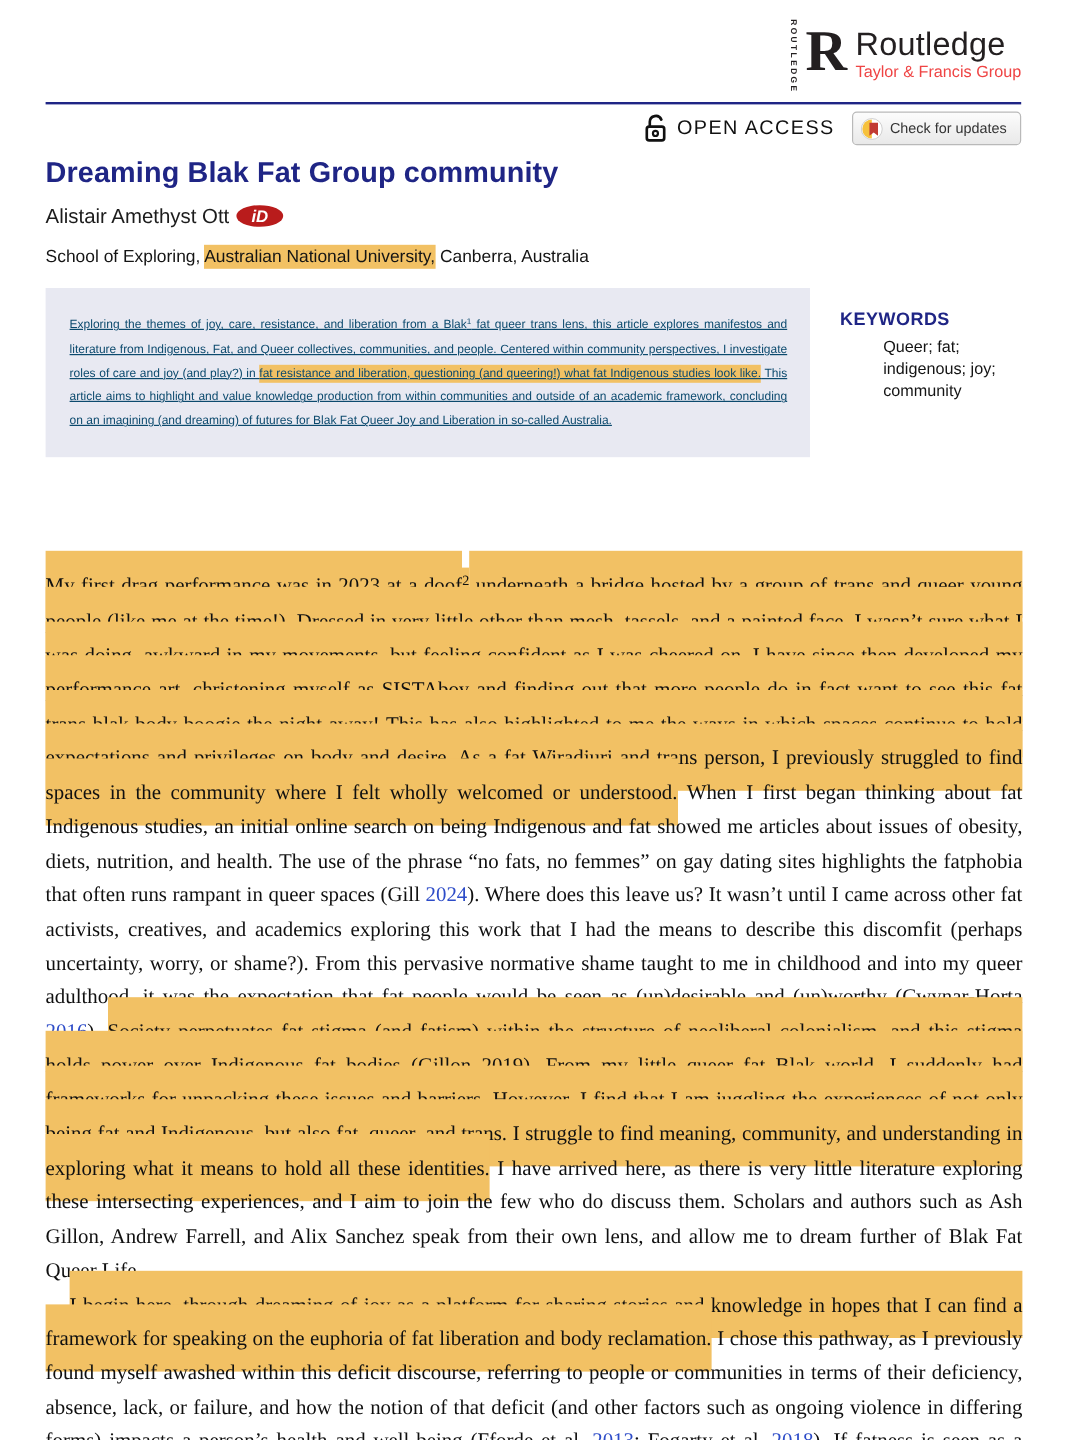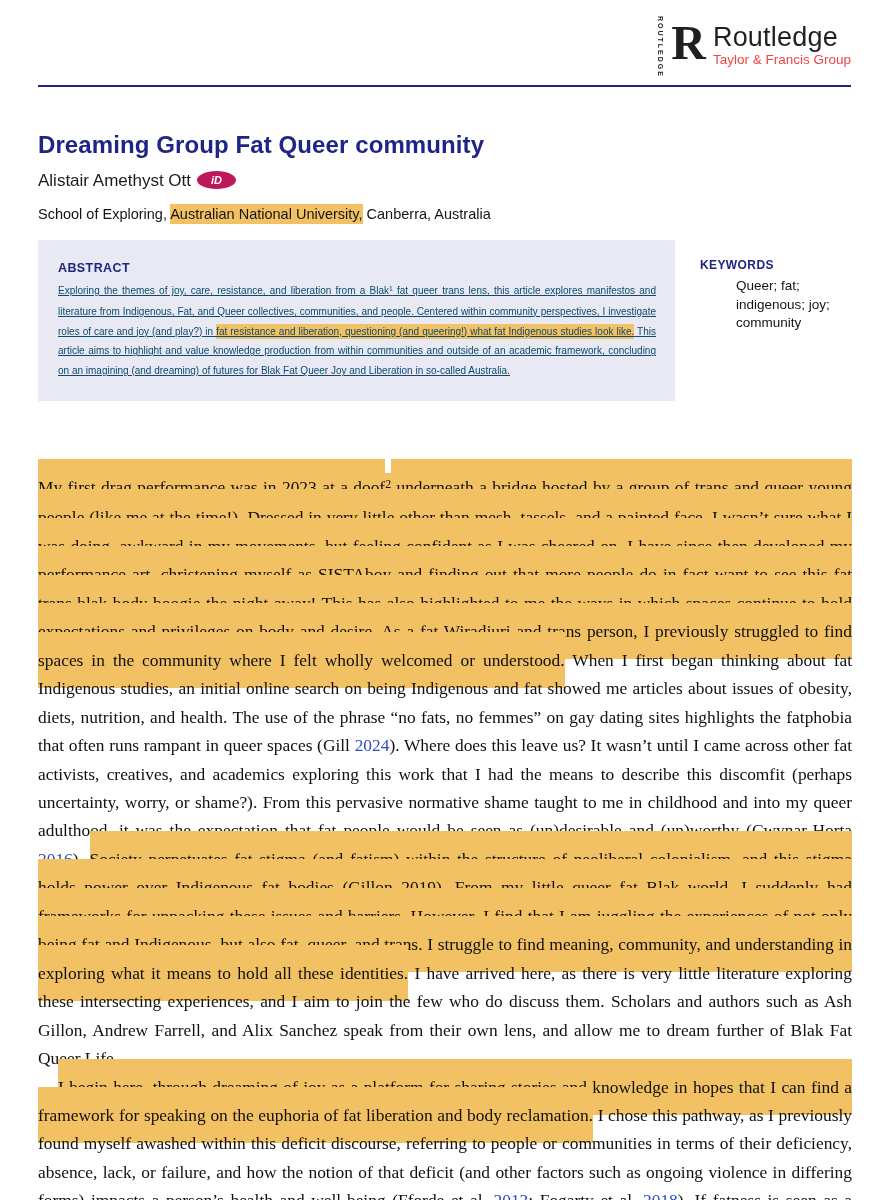--- a/index.html
+++ b/index.html
@@ -46,35 +46,35 @@
   }
   .updates-btn .label { font-size: 12px; color: #333; }
   .crossmark { width: 19px; height: 19px; }
 
   
   .article-title { position: absolute; left: 38px; top: 131px; font-size: 24px; font-weight: bold; color: #1f2585; letter-spacing: .1px; }
   .author-row { position: absolute; left: 38px; top: 171px; display: flex; align-items: flex-start; gap: 6px; }
   .author-name { font-size: 17px; color: #1c1c1c; }
   .orcid {
     width: 39px; height: 18px; border-radius: 50%;
-    background: #be185d; color: #fff; font-size: 11px; font-weight: bold;
+    background: #b91c1c; color: #fff; font-size: 14px; font-weight: bold;
     display: inline-flex; align-items: center; justify-content: center;
     font-style: italic; cursor: pointer;
   }
   .affiliation { position: absolute; left: 38px; top: 206px; font-size: 14.5px; color: #141414; }
 
   
   .abstract-panel {
     position: absolute; left: 38px; top: 240px; width: 637px;
     background: #e8e9f2; padding: 21px 19px 20px 20px;
   }
   .abstract-heading { font-size: 12.5px; font-weight: bold; color: #1f2585; letter-spacing: .4px; margin-bottom: 6px; }
   .abstract-text { font-size: 10px; line-height: 19.8px; text-align: justify; color: #0c4a6e; text-decoration: underline; }
   .keywords { position: absolute; left: 700px; top: 258px; width: 158px; }
-  .keywords-heading { font-size: 12px; font-weight: bold; color: #1f2585; letter-spacing: .4px; margin-bottom: 5px; }
+  .keywords-heading { font-size: 15px; font-weight: bold; color: #1f2585; letter-spacing: .4px; margin-bottom: 5px; }
   .keywords-text { font-size: 13.5px; line-height: 18.5px; color: #141414; margin-left: 36px; }
 
   
   .article-body {
     position: absolute; left: 38px; top: 473px; width: 814px;
     font-family: "Liberation Serif", serif;
     font-size: 17.4px; line-height: 28.45px; text-align: justify; color: #101010;
   }
   .body-para.indent { text-indent: 20px; }
 
@@ -95,32 +95,51 @@
     <div class="logo-vertical">ROUTLEDGE</div>
     <div class="logo-r">R</div>
     <div class="logo-text">
       <div class="logo-name">Routledge</div>
       <div class="logo-group">Taylor &amp; Francis Group</div>
     </div>
   </div>
 
   <div class="rule"></div>
 
+  <div class="access-row">
+    <div class="oa-wrap">
+      <span class="oa-icon">
+        <svg width="21" height="24" viewBox="0 0 21 24">
+          <path d="M5.5 10.5 V6.5 a5 5 0 0 1 9.6 -1.8" fill="none" stroke="#111" stroke-width="2.2" stroke-linecap="round"></path>
+          <rect x="3" y="10.5" width="14.5" height="11.5" rx="2" fill="none" stroke="#111" stroke-width="2.2"></rect>
+          <circle cx="10.2" cy="16.2" r="2.1" fill="none" stroke="#111" stroke-width="1.8"></circle>
+        </svg>
+      </span>
+      <span class="oa-text">OPEN ACCESS</span>
+    </div>
+    <button class="updates-btn">
+      <svg class="crossmark" viewBox="0 0 24 24">
+        <circle cx="12" cy="12" r="11" fill="#ffffff" stroke="#cccccc" stroke-width="1"></circle>
+        <path d="M12 2 a10 10 0 0 0 0 20 z" fill="#f6c13d"></path>
+        <path d="M9.5 5.5 h9 v13.5 l-4.5 -3.4 -4.5 3.4 z" fill="#c23b33"></path>
+      </svg>
+      <span class="label">Check for updates</span>
+    </button>
+  </div>
 
-  <h1 class="article-title">Dreaming Group Fat Queer community</h1>
+  <h1 class="article-title">Dreaming Blak Fat Group community</h1>
 
   <div class="author-row">
     <span class="author-name">Alistair Amethyst Ott</span>
     <span class="orcid">iD</span>
   </div>
 
   <div class="affiliation"><span>School of Exploring, </span><span class="seg-h">Australian National University,</span><span> Canberra, Australia</span></div>
 
   <div class="abstract-panel">
-    <div class="abstract-heading">ABSTRACT</div>
     <div class="abstract-text"><span>Exploring the themes of joy, care, resistance, and liberation from a Blak</span><span class="seg-s">1</span><span> fat queer trans lens, this article explores manifestos and literature from Indigenous, Fat, and Queer collectives, communities, and people. Centered within community perspectives, I investigate roles of care and joy (and play?) in </span><span class="seg-h">fat resistance and liberation, questioning (and queering!) what fat Indigenous studies look like.</span><span> This article aims to highlight and value knowledge production from within communities and outside of an academic framework, concluding on an imagining (and dreaming) of futures for Blak Fat Queer Joy and Liberation in so-called Australia.</span></div>
   </div>
 
   <div class="keywords">
     <div class="keywords-heading">KEYWORDS</div>
     <div class="keywords-text">Queer; fat; indigenous; joy; community</div>
   </div>
 
   <div class="article-body">
     <p class="body-para"><span class="seg-h">My first drag performance was in 2023 at a doof</span><span class="seg-sh">2</span><span class="seg-h"> underneath a bridge hosted by a group of trans and queer young people (like me at the time!). Dressed in very little other than mesh, tassels, and a painted face, I wasn’t sure what I was doing, awkward in my movements, but feeling confident as I was cheered on. I have since then developed my performance art, christening myself as SISTAboy and finding out that more people do in fact want to see this fat trans blak body boogie the night away! This has also highlighted to me the ways in which spaces continue to hold expectations and privileges on body and desire. As a fat Wiradjuri and trans person, I previously struggled to find spaces in the community where I felt wholly welcomed or understood.</span><span> When I first began thinking about fat Indigenous studies, an initial online search on being Indigenous and fat showed me articles about issues of obesity, diets, nutrition, and health. The use of the phrase “no fats, no femmes” on gay dating sites highlights the fatphobia that often runs rampant in queer spaces (Gill </span><span class="seg-l">2024</span><span>). Where does this leave us? It wasn’t until I came across other fat activists, creatives, and academics exploring this work that I had the means to describe this discomfit (perhaps uncertainty, worry, or shame?). From this pervasive normative shame taught to me in childhood and into my queer adulthood, it was the expectation that fat people would be seen as (un)desirable and (un)worthy (Cwynar-Horta </span><span class="seg-l">2016</span><span>). </span><span class="seg-h">Society perpetuates fat stigma (and fatism) within the structure of neoliberal colonialism, and this stigma holds power over Indigenous fat bodies (Gillon 2019). From my little queer fat Blak world, I suddenly had frameworks for unpacking these issues and barriers. However, I find that I am juggling the experiences of not only being fat and Indigenous, but also fat, queer, and trans. I struggle to find meaning, community, and understanding in exploring what it means to hold all these identities.</span><span> I have arrived here, as there is very little literature exploring these intersecting experiences, and I aim to join the few who do discuss them. Scholars and authors such as Ash Gillon, Andrew Farrell, and Alix Sanchez speak from their own lens, and allow me to dream further of Blak Fat Queer Life.</span></p>

